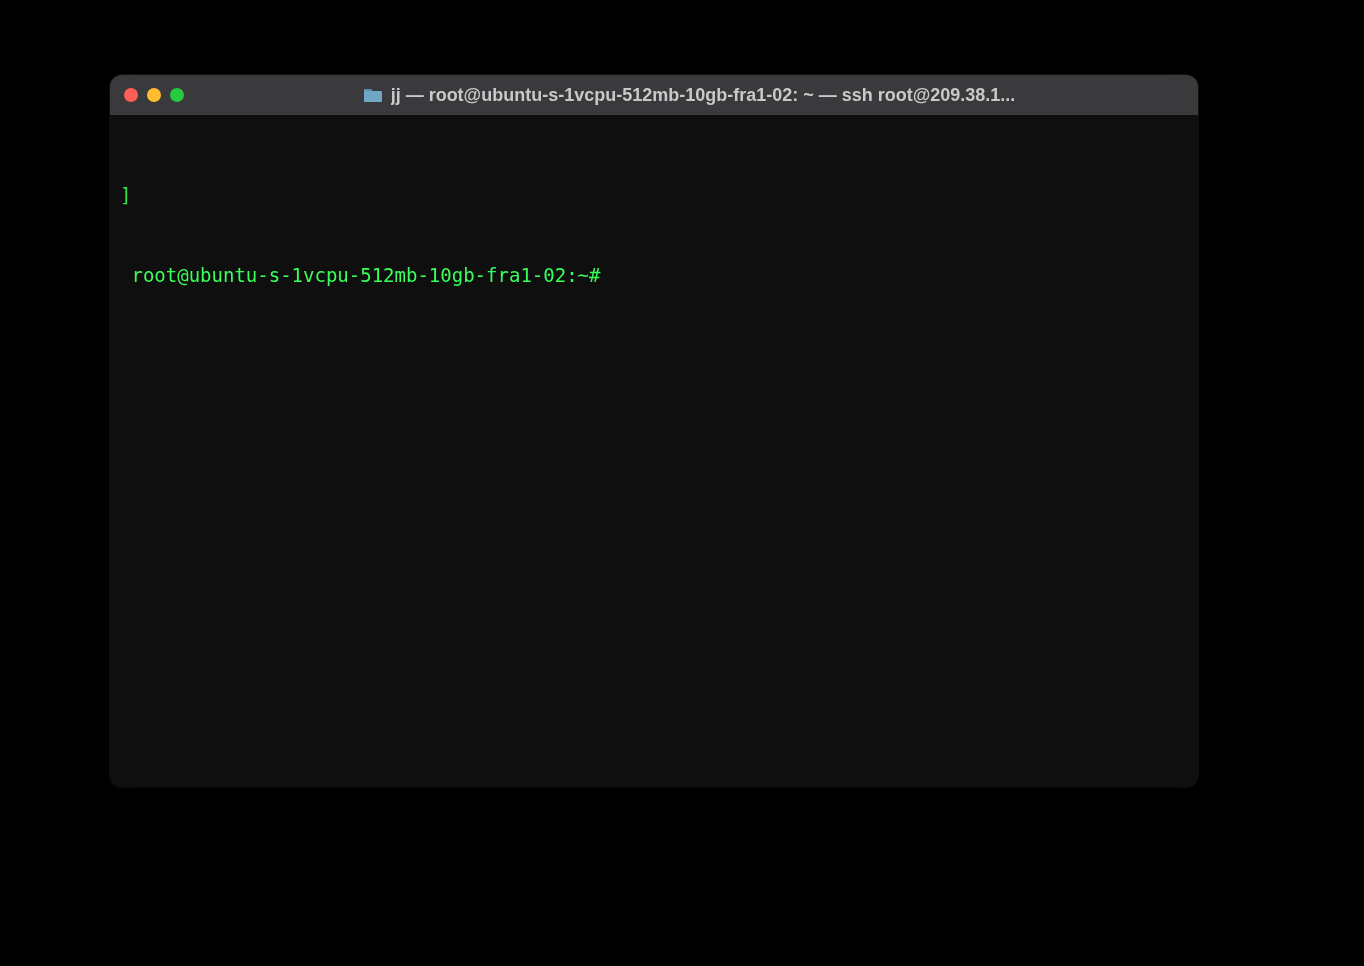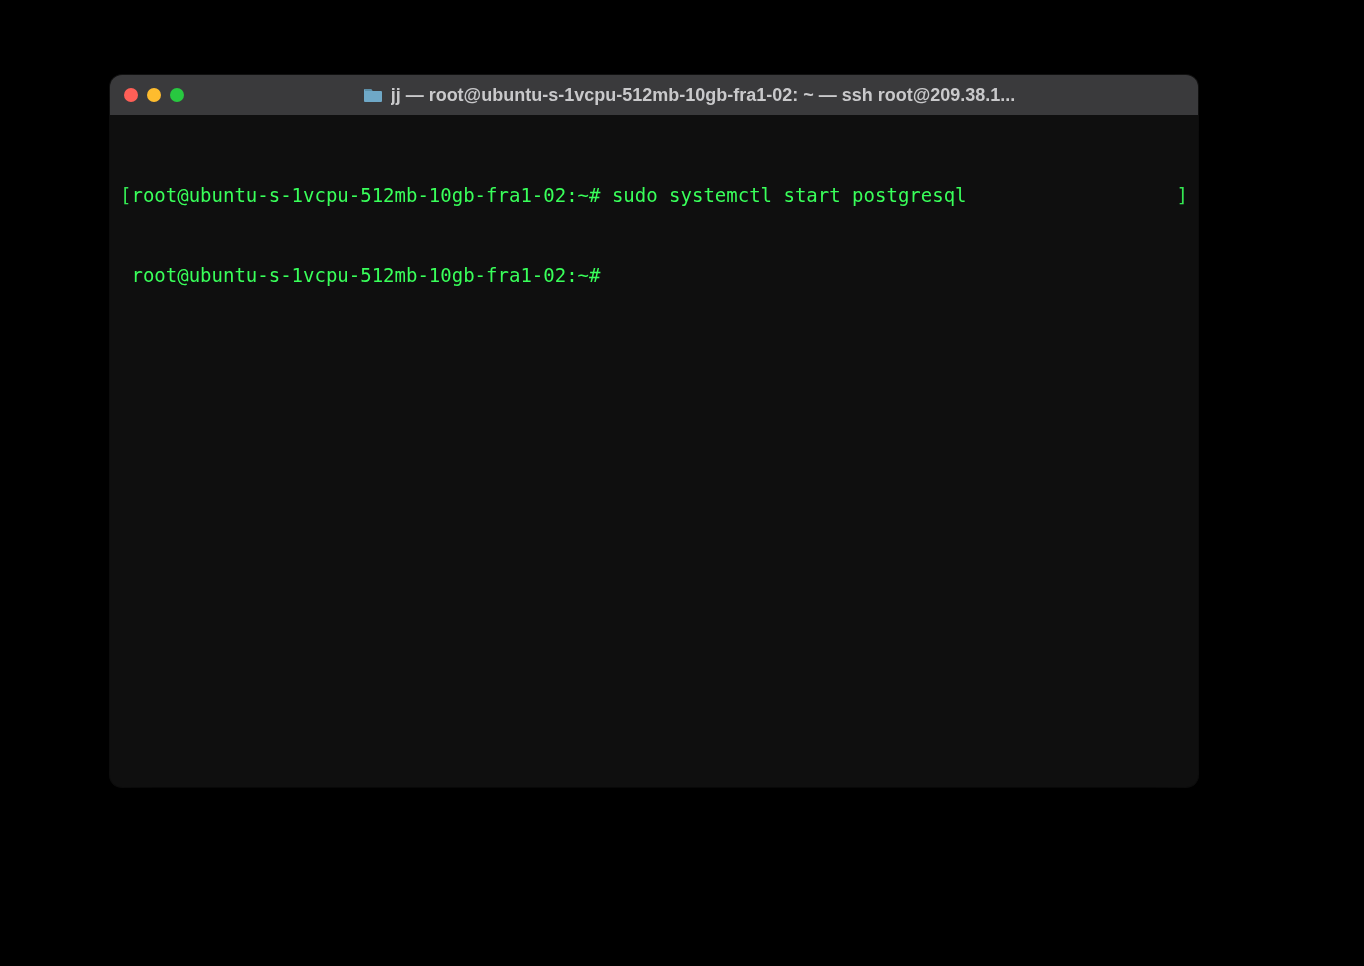--- a/index.html
+++ b/index.html
@@ -103,21 +103,20 @@
         <svg viewBox="0 0 20 16" width="20" height="16">
           <path d="M2 2 h6 l1.5 2 H18 a1 1 0 0 1 1 1 v9 a1 1 0 0 1 -1 1 H2 a1 1 0 0 1 -1 -1 V3 a1 1 0 0 1 1 -1 z" fill="#6fa8c7"></path>
           <path d="M2 2 h6 l1.5 2 H2 z" fill="#5a8ea8"></path>
         </svg>
       </span>
       <span class="title-text">jj — root@ubuntu-s-1vcpu-512mb-10gb-fra1-02: ~ — ssh root@209.38.1...</span>
     </div>
   </div>
   <div class="terminal-body">
     <div class="term-line">
-      <span class="content"><span class="term-bracket">[</span><span>root@ubuntu-s-1vcpu-512mb-10gb-fra1-02:~#</span> <span>sudo systemctl start postgresql</span></span>
       <span class="term-bracket">]</span>
     </div>
     <div class="term-line">
       <span class="content"><span class="term-bracket"> </span><span>root@ubuntu-s-1vcpu-512mb-10gb-fra1-02:~#</span> <span></span></span>
       <span class="term-bracket"></span>
     </div>
   </div>
 </div>
 
 </body></html>

